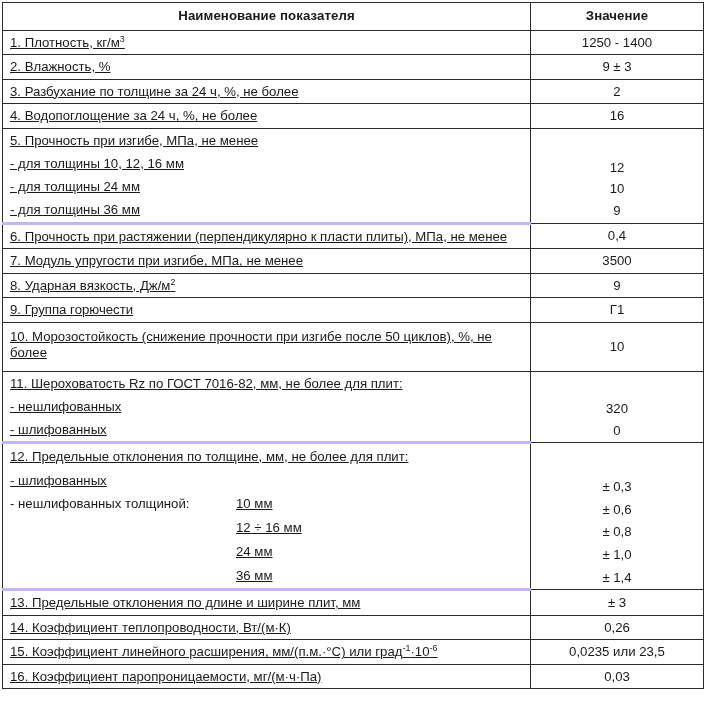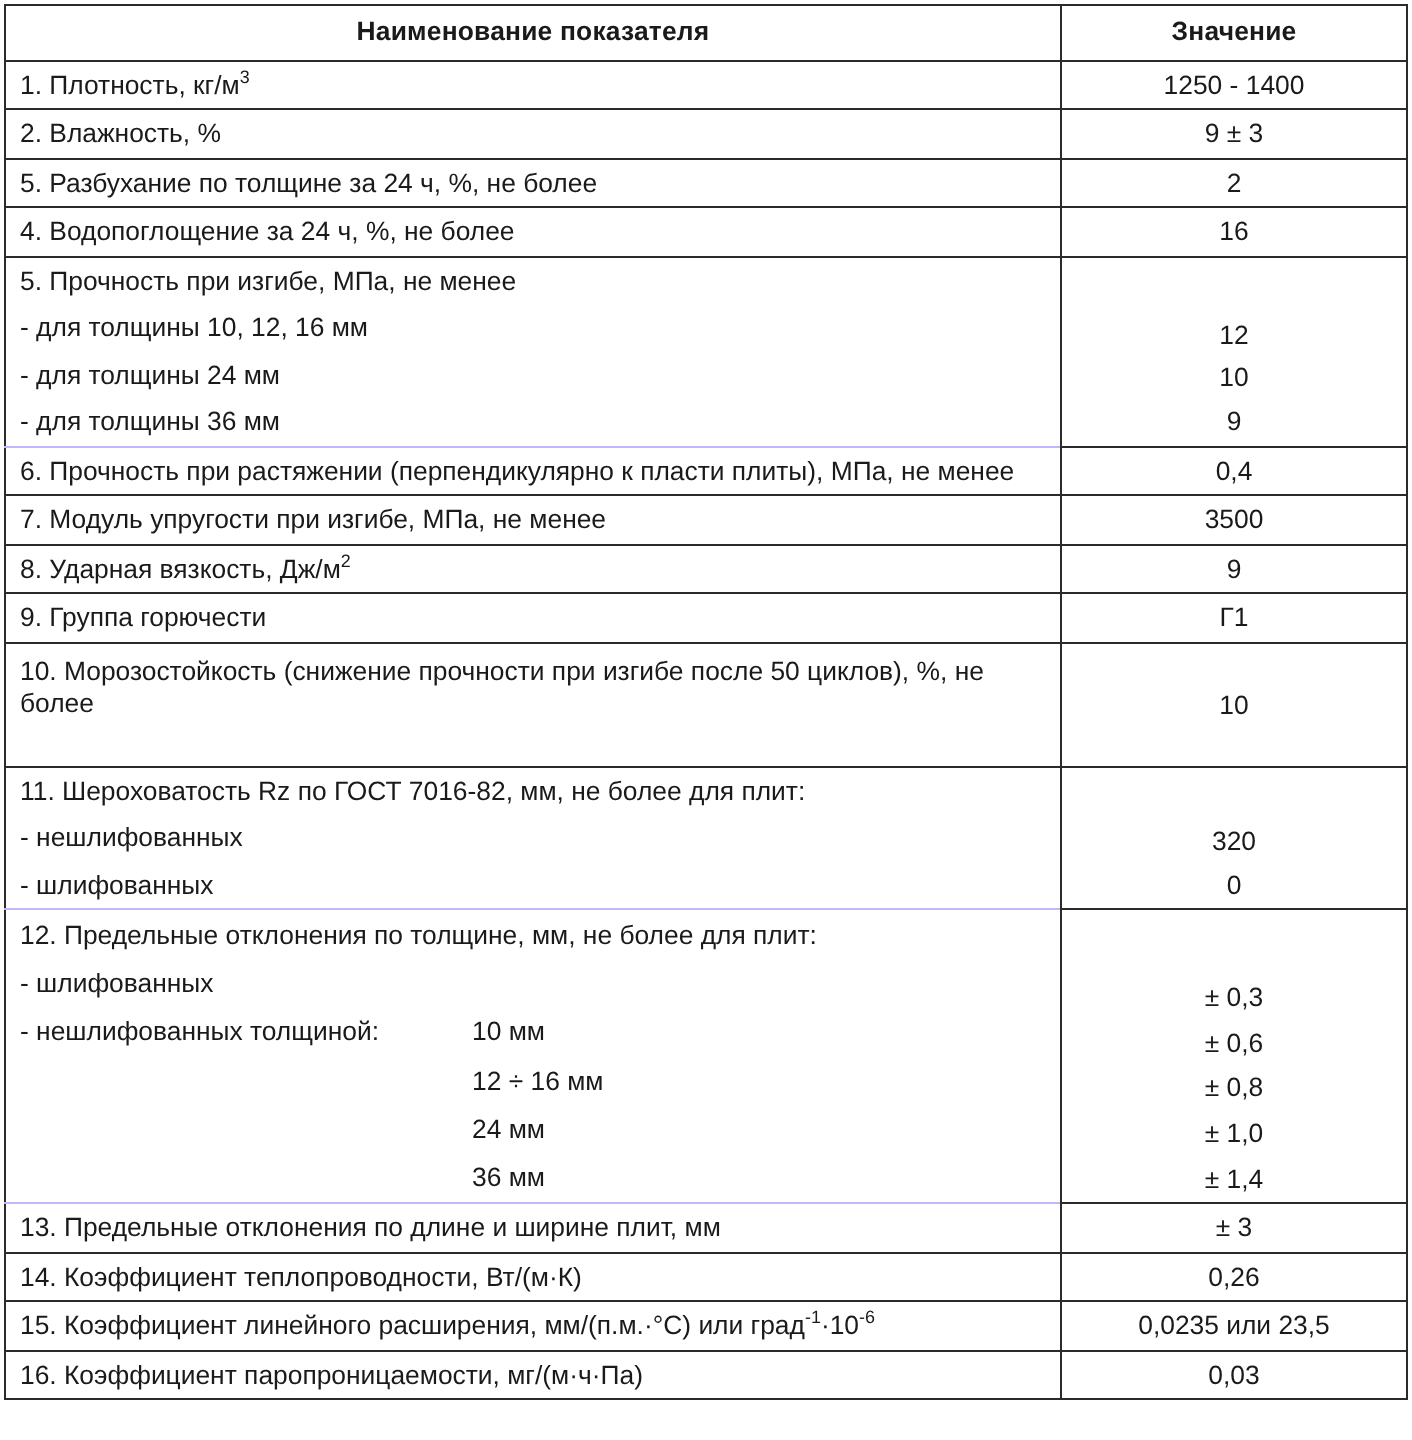--- a/index.html
+++ b/index.html
@@ -46,33 +46,34 @@
     padding: 5px 4px 6px;
     font-size: 13.4px;
     letter-spacing: 0.1px;
   }
 
   
   td.name {
     text-align: left;
     padding: 4px 5px 4px 7px;
     white-space: normal;
+    text-decoration: underline;
   }
   td.name.tight { padding-top: 3px; padding-bottom: 3px; }
 
   
   td.value {
     text-align: center;
     padding: 4px 4px;
   }
 
   
   tr.sub td.name { border-top: none; border-bottom: none; margin-left: 43px; }
   tr.sub-first td.name { border-top: none; }
-  tr.sub-last td.name { border-bottom: 1px solid #c4b5fd; }
+  tr.sub-last td.name { border-bottom: 3px solid #c4b5fd; }
   tr.grp-head td.name { border-bottom: none; margin-top: 38px; }
 
   .ind {
     display: inline-block;
     min-width: 226px;
   }
   .indent-only {
     display: inline-block;
     width: 226px;
   }
@@ -107,21 +108,21 @@
         <td class="name"><span>1. Плотность, кг/м</span><sup>3</sup></td>
         <td class="value">1250 - 1400</td>
       </tr>
 
       <tr>
         <td class="name">2. Влажность, %</td>
         <td class="value">9 ± 3</td>
       </tr>
 
       <tr>
-        <td class="name">5. Разбухание по толщине за 24 ч, %, не более</td>
+        <td class="name">3. Разбухание по толщине за 24 ч, %, не более</td>
         <td class="value">2</td>
       </tr>
 
       <tr>
         <td class="name">4. Водопоглощение за 24 ч, %, не более</td>
         <td class="value">16</td>
       </tr>
 
       <tr class="grp-head">
         <td class="name tight">5. Прочность при изгибе, МПа, не менее</td>
@@ -158,21 +159,21 @@
         <td class="name"><span>8. Ударная вязкость, Дж/м</span><sup>2</sup></td>
         <td class="value">9</td>
       </tr>
 
       <tr>
         <td class="name">9. Группа горючести</td>
         <td class="value">Г1</td>
       </tr>
 
       <tr>
-        <td class="name" style="padding-top:6px;padding-bottom:24px">10. Морозостойкость (снижение прочности при изгибе после 50 циклов), %, не более</td>
+        <td class="name" style="padding-top:6px;padding-bottom:11px">10. Морозостойкость (снижение прочности при изгибе после 50 циклов), %, не более</td>
         <td class="value">10</td>
       </tr>
 
       <tr class="grp-head">
         <td class="name tight">11. Шероховатость Rz по ГОСТ 7016-82, мм, не более для плит:</td>
         <td class="value" rowspan="3">
           <div class="blk" style="height:25px"></div>
           <div class="blk">320</div>
           <div class="blk" style="height:6px"></div>
           <div class="blk">0</div>

